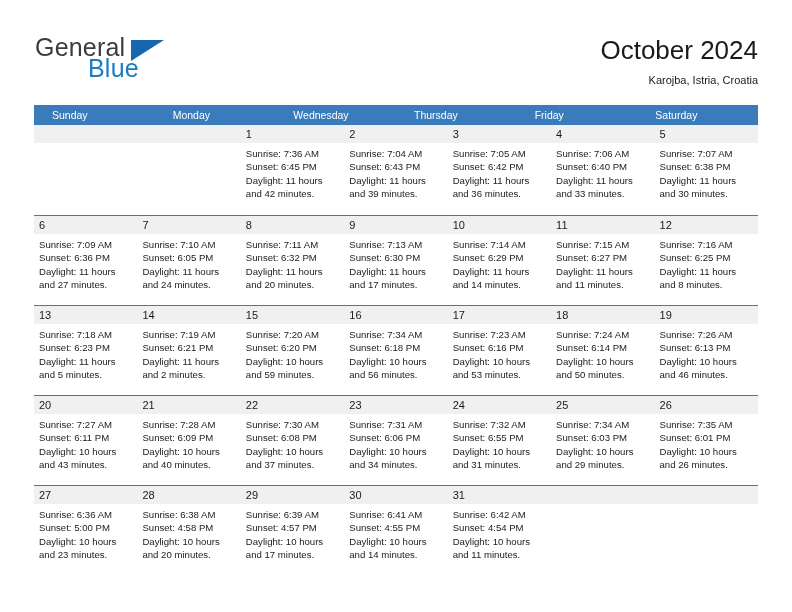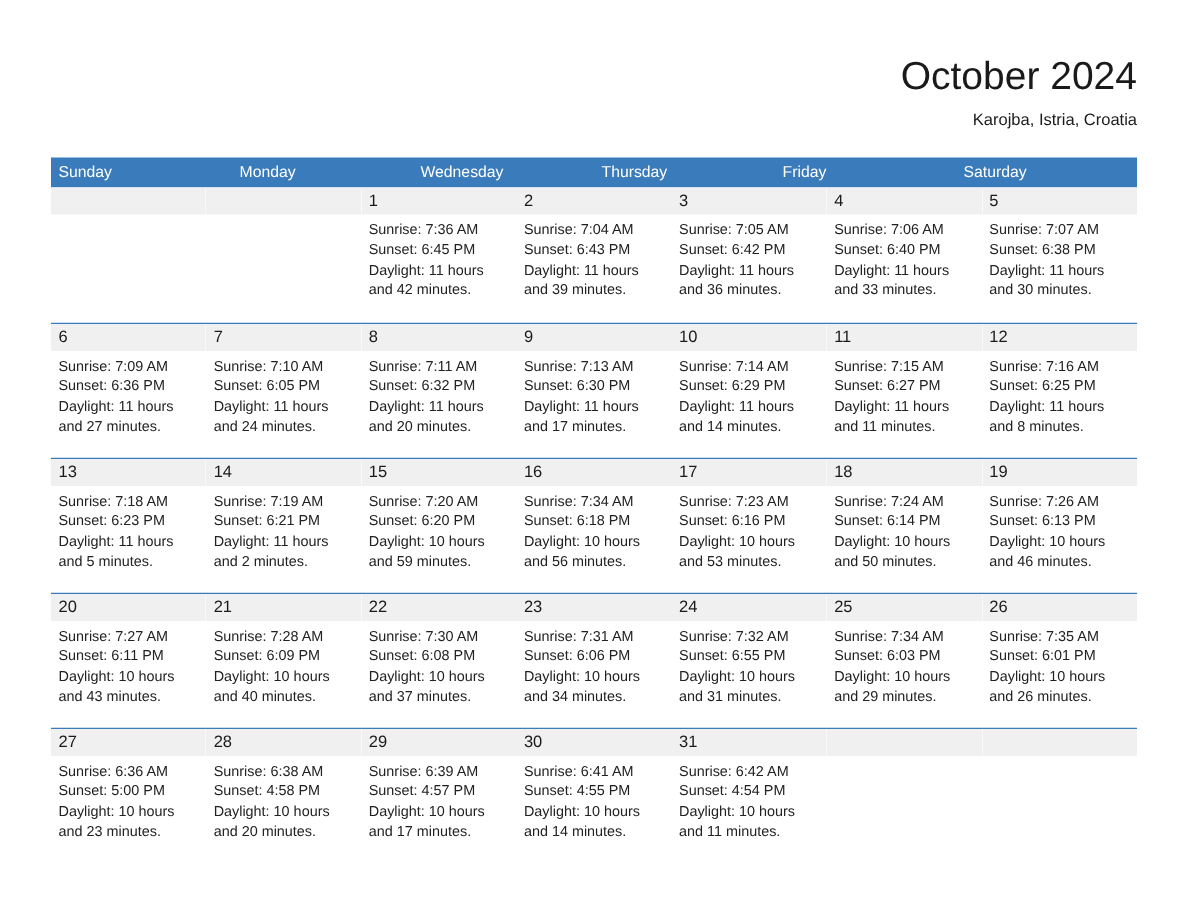--- a/index.html
+++ b/index.html
@@ -99,21 +99,21 @@
   .weekday-row {
     display: flex;
     background: #3a7cbb;
     height: 20px;
   }
   .weekday {
     flex: 1 1 0;
     color: #ffffff;
     font-size: 10.5px;
     line-height: 20px;
-    padding-left: 5px;
+    padding-left: 18px;
     box-sizing: border-box;
     white-space: nowrap;
   }
 
   .week-row {
     display: flex;
     height: 90px;
     border-top: 1.5px solid #3a7cbb;
     box-sizing: border-box;
   }
@@ -149,20 +149,25 @@
     white-space: nowrap;
   }
 </style>
 </head>
 <body>
 
 <div class="page">
 
   <div class="top-bar">
 
+    <div class="logo">
+      <span class="logo-general">General</span>
+      <span class="logo-triangle"></span>
+      <span class="logo-blue">Blue</span>
+    </div>
 
     <div class="title-block">
       <div class="cal-title">October 2024</div>
       <div class="cal-subtitle">Karojba, Istria, Croatia</div>
     </div>
 
   </div>
 
   <div class="calendar">
     <div class="weekday-row">

